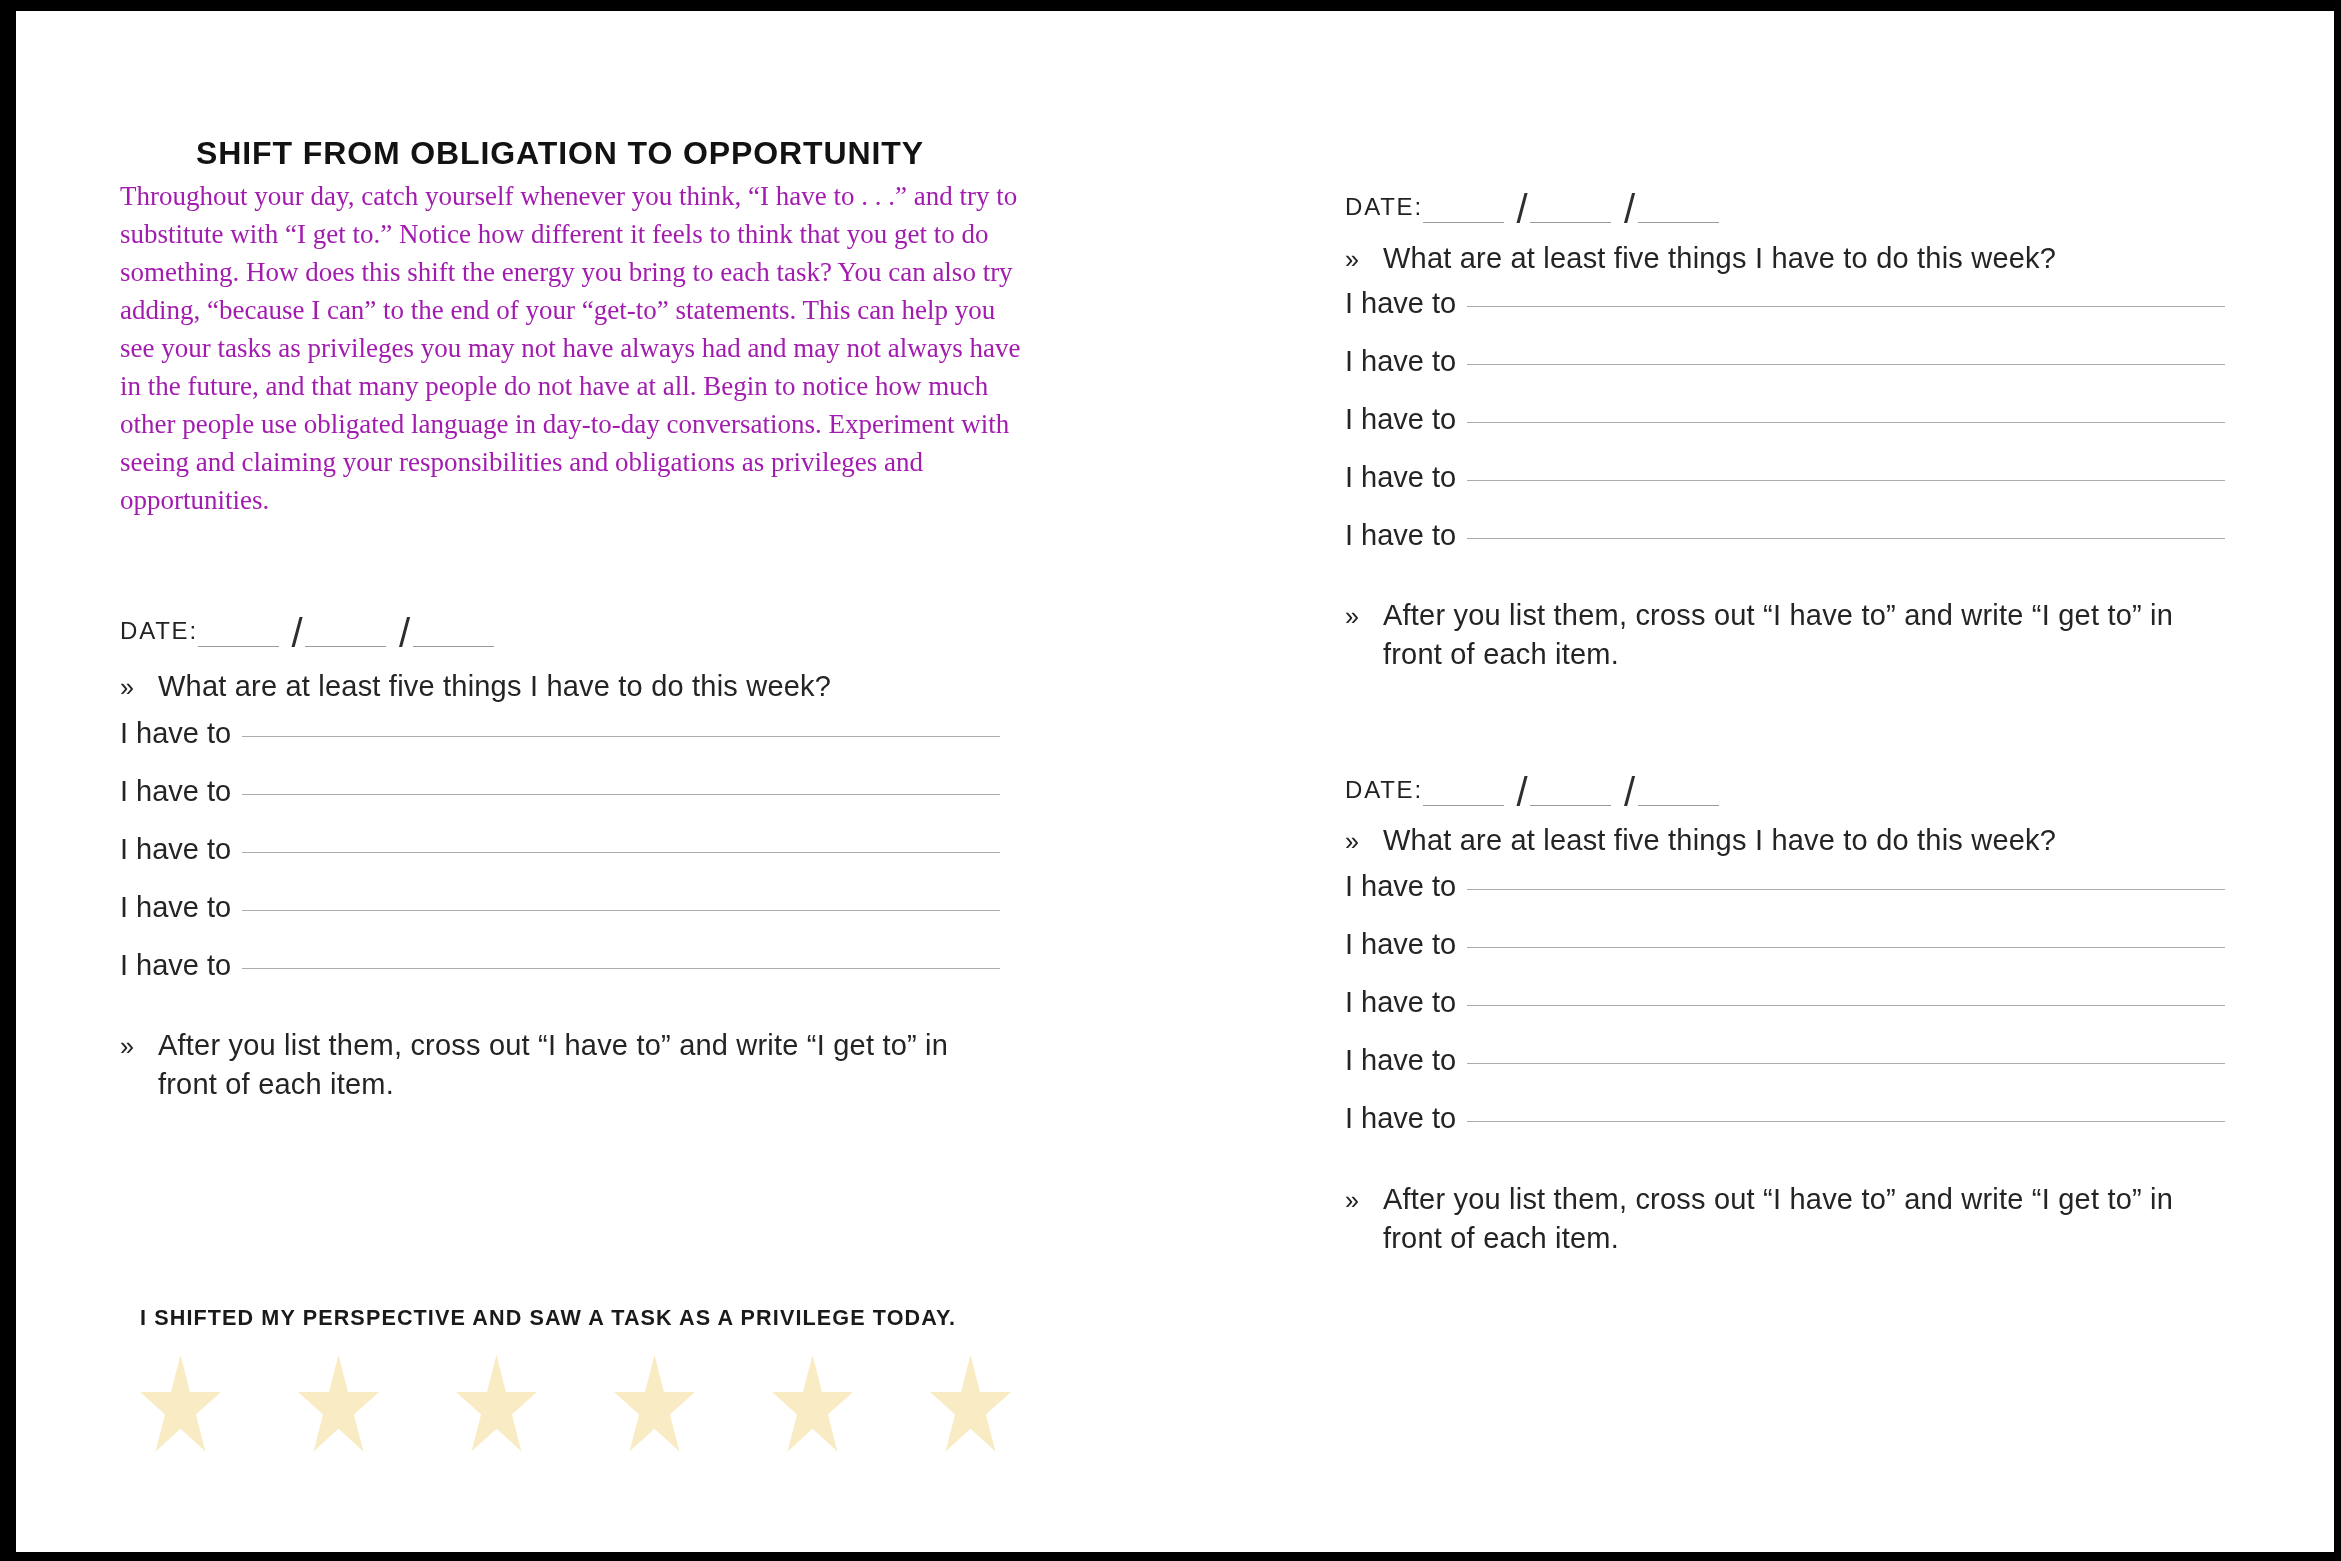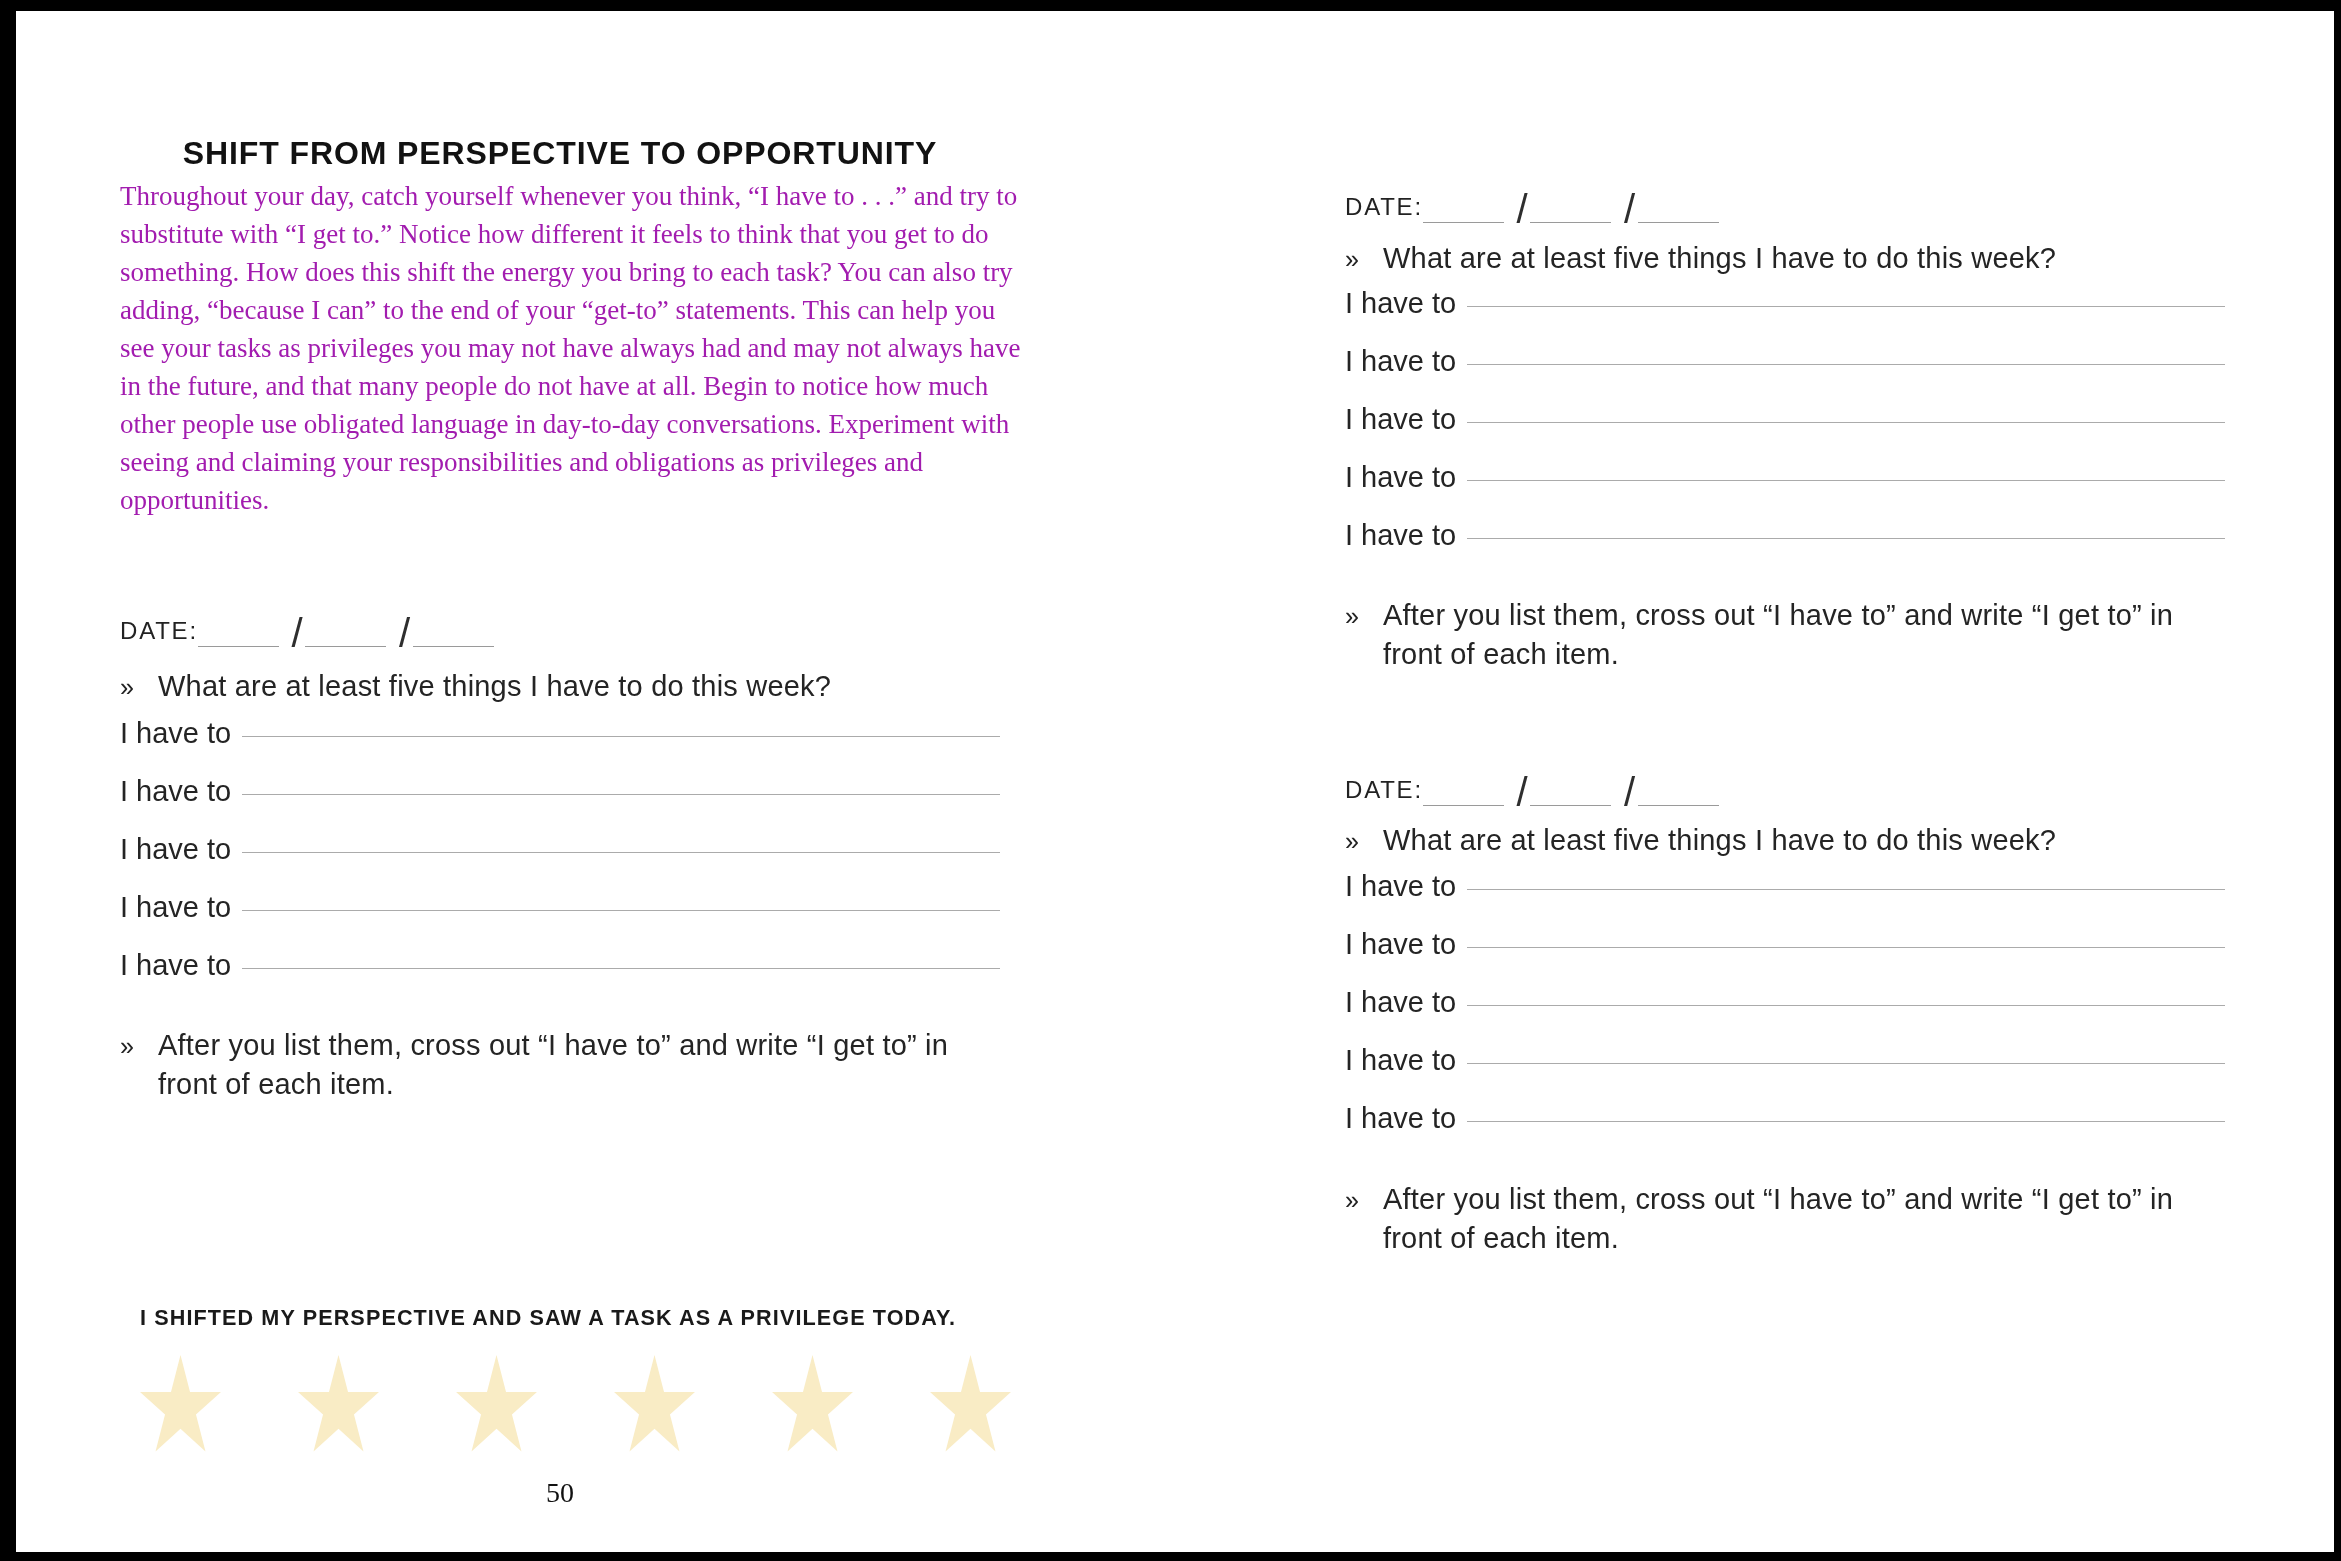--- a/index.html
+++ b/index.html
@@ -61,21 +61,21 @@
     font-size:28px; color:#111111; text-align:center;
   }
 </style>
 </head>
 <body>
 
 <div class="page">
 
   <div class="col left">
 
-    <div class="block title" style="top:124px">SHIFT FROM PERSPECTIVE TO OPPORTUNITY</div>
+    <div class="block title" style="top:124px">SHIFT FROM OBLIGATION TO OPPORTUNITY</div>
 
     <div class="block intro" style="top:166px">Throughout your day, catch yourself whenever you think, “I have to . . .” and try to substitute with “I get to.” Notice how different it feels to think that you get to do something. How does this shift the energy you bring to each task? You can also try adding, “because I can” to the end of your “get-to” statements. This can help you see your tasks as privileges you may not have always had and may not always have in the future, and that many people do not have at all. Begin to notice how much other people use obligated language in day-to-day conversations. Experiment with seeing and claiming your responsibilities and obligations as privileges and opportunities.</div>
 
     <div class="block date-row" style="top:595px">
       <span class="date-label">DATE:</span>
       <span class="dseg"></span>
       <span class="dslash">/</span>
       <span class="dseg"></span>
       <span class="dslash">/</span>
       <span class="dseg"></span>
@@ -130,21 +130,20 @@
           <polygon points="50,0 61.2,34.6 97.6,34.6 68.2,55.9 79.4,90.5 50,69.1 20.6,90.5 31.8,55.9 2.4,34.6 38.8,34.6" fill="#f9ecc5"></polygon>
         </svg>
       <svg class="star" width="85" height="97" viewBox="0 0 100 91" preserveAspectRatio="none">
           <polygon points="50,0 61.2,34.6 97.6,34.6 68.2,55.9 79.4,90.5 50,69.1 20.6,90.5 31.8,55.9 2.4,34.6 38.8,34.6" fill="#f9ecc5"></polygon>
         </svg>
       <svg class="star" width="85" height="97" viewBox="0 0 100 91" preserveAspectRatio="none">
           <polygon points="50,0 61.2,34.6 97.6,34.6 68.2,55.9 79.4,90.5 50,69.1 20.6,90.5 31.8,55.9 2.4,34.6 38.8,34.6" fill="#f9ecc5"></polygon>
         </svg>
     </div>
 
-    <div class="block pagenum" style="top:1466px">50</div>
   </div>
 
   <div class="col right">
 
     <div class="block date-row" style="top:171px">
       <span class="date-label">DATE:</span>
       <span class="dseg"></span>
       <span class="dslash">/</span>
       <span class="dseg"></span>
       <span class="dslash">/</span>

